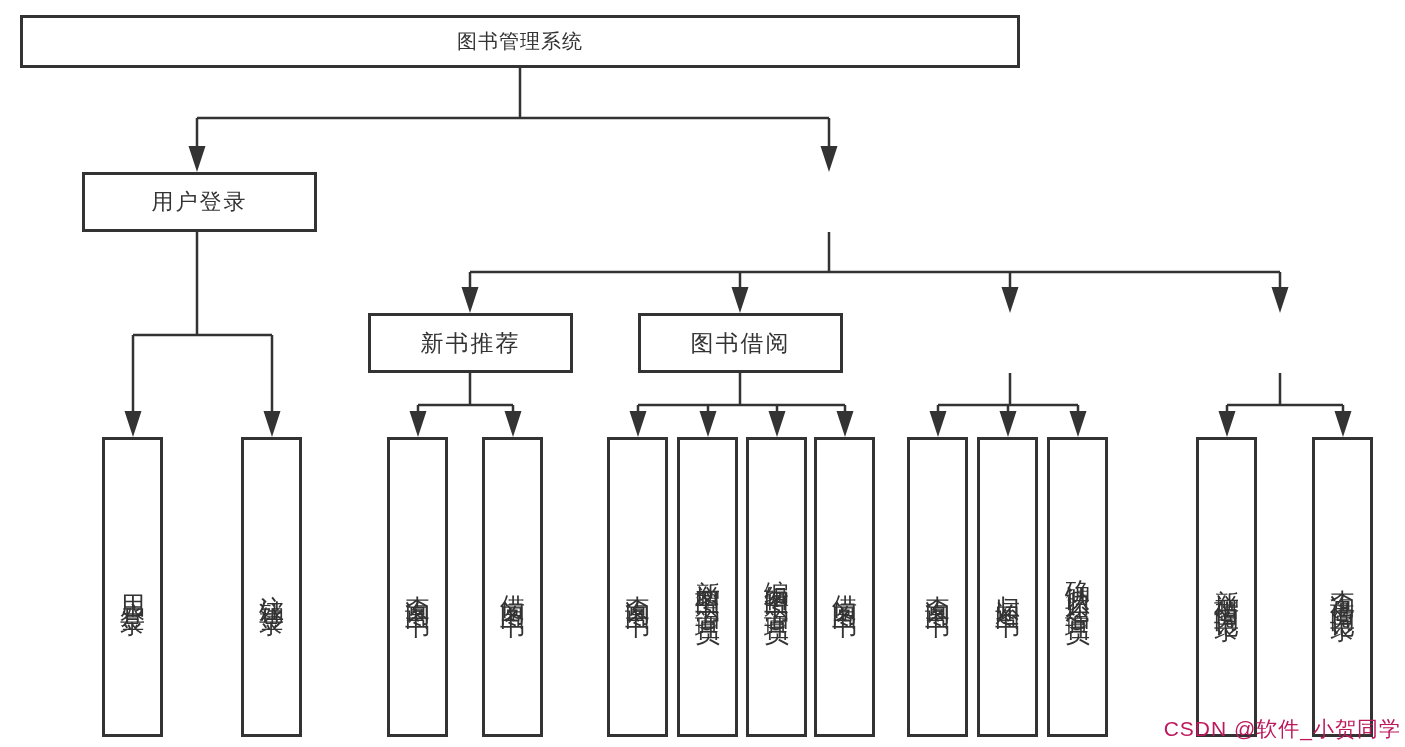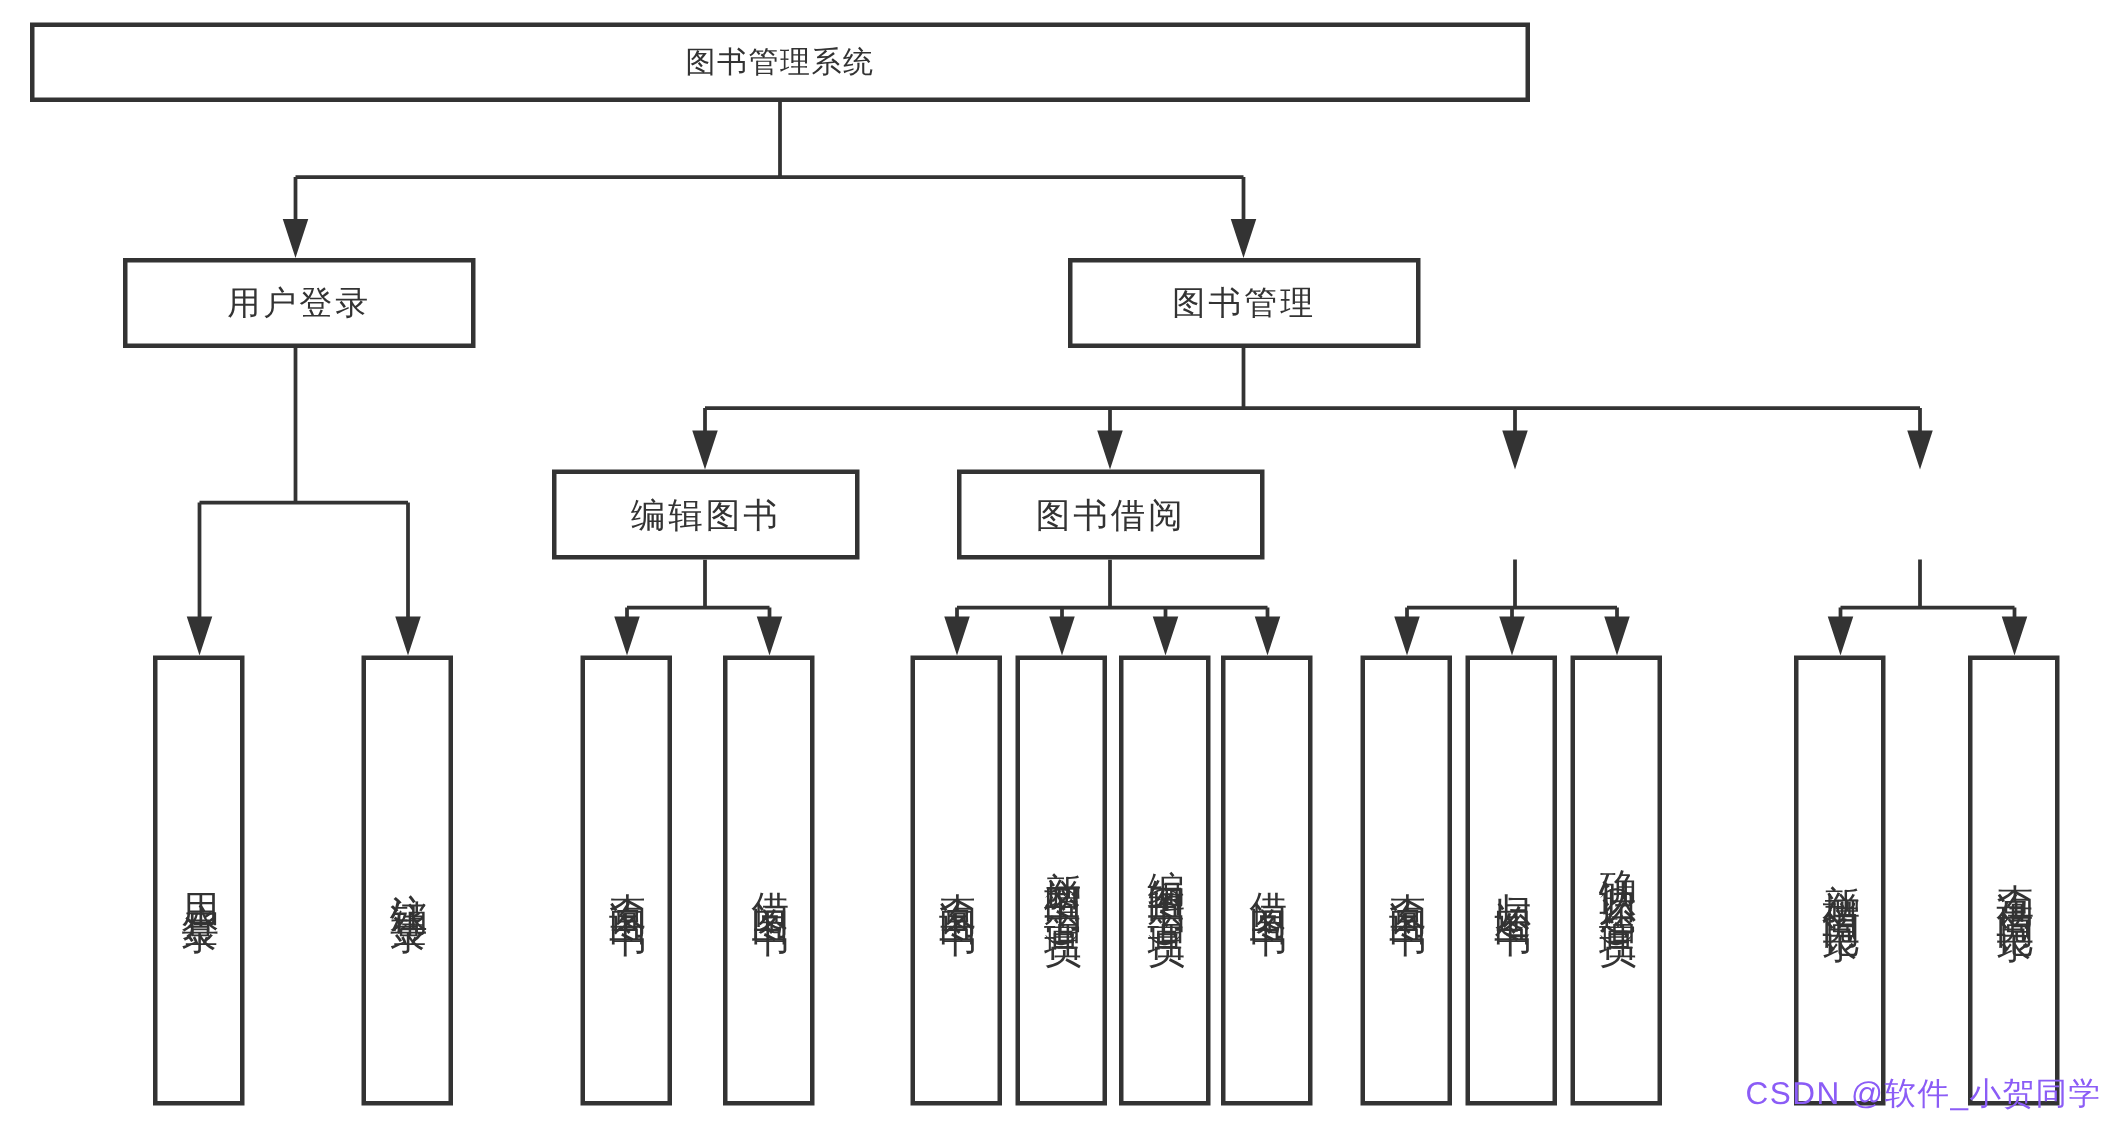--- a/index.html
+++ b/index.html
@@ -53,21 +53,21 @@
     line-height: 1;
     white-space: nowrap;
   }
   .watermark {
     position: absolute;
     right: 4px;
     bottom: 4px;
     z-index: 3;
     font-size: 21px;
     letter-spacing: 1px;
-    color: #8b5cf6;
+    color: #be185d;
   }
 </style>
 </head>
 <body>
 
 <div class="stage">
 
   <svg class="wires" width="1405" height="747" viewBox="0 0 1405 747">
     <path fill="none" stroke="#333333" stroke-width="2.5" d="M520,68 V118 M197,118 H829 M197,118 V148 M829,118 V148
              M197,232 V335 M133,335 H272 M133,335 V413 M272,335 V413
@@ -88,26 +88,23 @@
              M1218.5,411 H1235.5 L1227,437 Z M1334.5,411 H1351.5 L1343,437 Z"></path>
   </svg>
 
   <div class="box box-root">
     <span>图书管理系统</span>
   </div>
 
   <div class="box box-l2" style="left:82px">
     <span>用户登录</span>
   </div>
-  <div class="box box-l2" style="left:712px">
-    <span>图书管理</span>
-  </div>
 
   <div class="box box-l3" style="left:368px">
-    <span>编辑图书</span>
+    <span>新书推荐</span>
   </div>
   <div class="box box-l3" style="left:638px">
     <span>图书借阅</span>
   </div>
 
   <div class="box leaf" style="left:102px">
     <span class="vtext">用户登录</span>
   </div>
   <div class="box leaf" style="left:241px">
     <span class="vtext">注销登录</span>

